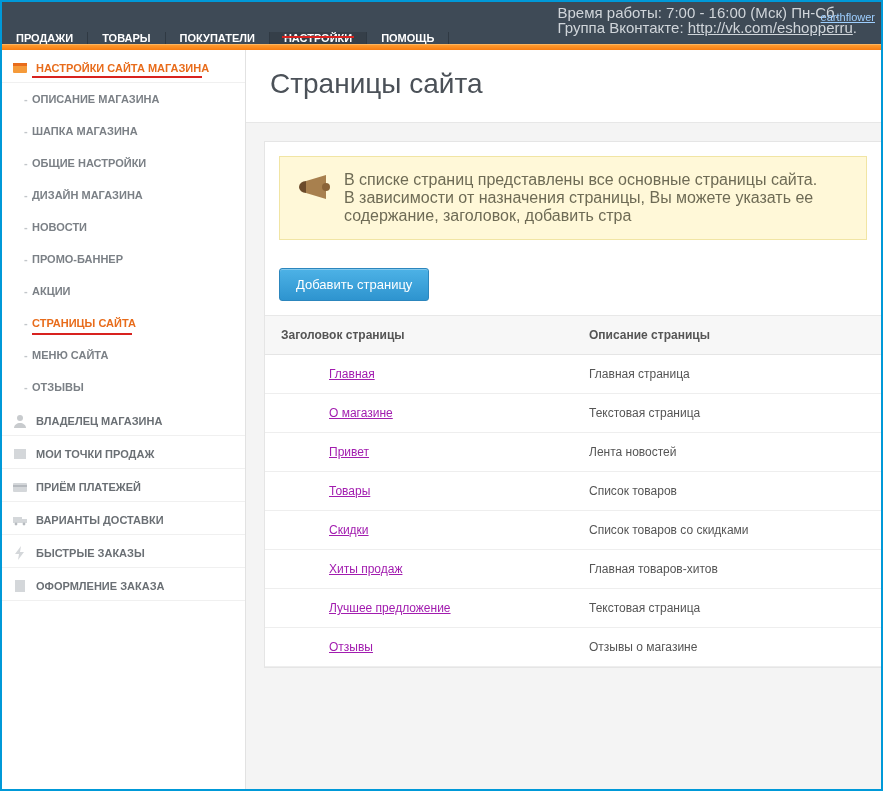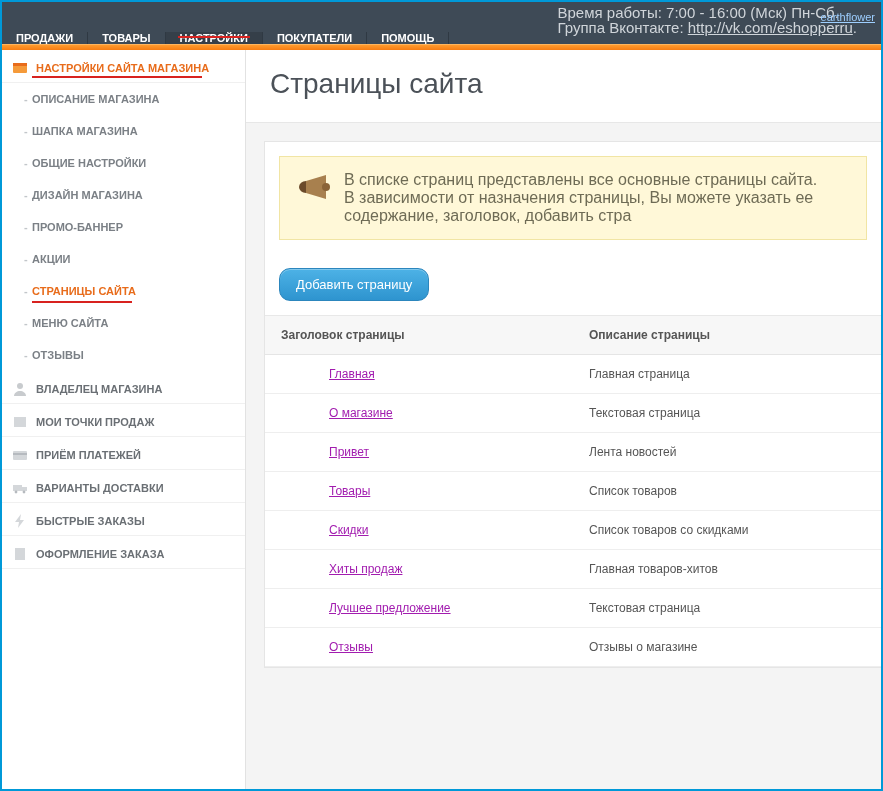--- a/index.html
+++ b/index.html
@@ -22,44 +22,44 @@
 .side-sub::before { content: "-"; position: absolute; left: 22px; color: #c2c6ca; }
 .side-sub.active { color: #e86c1b; }
 .sub-underline { position: absolute; left: 30px; bottom: 4px; width: 100px; height: 2px; background: #d8221f; }
 .top-underline { position: absolute; left: 30px; bottom: 4px; width: 170px; height: 2px; background: #d8221f; }
 .main { flex: 1; background: #f4f4f4; padding: 0; overflow: hidden; }
 .page-title { font-size: 28px; color: #4b5158; font-weight: normal; padding: 18px 24px 22px; background: #fff; border-bottom: 1px solid #e7e7e7; }
 .panel { margin: 18px 0 0 18px; background: #fff; border: 1px solid #e5e5e5; border-right: none; }
 .info-box { margin: 14px 14px 0 14px; background: #fff8d8; border: 1px solid #f1e5a4; padding: 14px 14px 14px 64px; color: #6e6b55; font-size: 16px; line-height: 18px; position: relative; min-height: 70px; }
 .info-box .megaphone { position: absolute; left: 16px; top: 14px; width: 34px; height: 30px; }
 .action-bar { padding: 14px; border-bottom: 1px solid #e8e8e8; margin-top: 14px; }
-.btn-primary { background: linear-gradient(#4db2e6, #2e94cf); border: 1px solid #2c86bd; color: #fff; font-size: 13px; padding: 8px 16px; border-radius: 11px; cursor: pointer; box-shadow: inset 0 1px 0 rgba(255,255,255,.3); }
+.btn-primary { background: linear-gradient(#4db2e6, #2e94cf); border: 1px solid #2c86bd; color: #fff; font-size: 13px; padding: 8px 16px; border-radius: 3px; cursor: pointer; box-shadow: inset 0 1px 0 rgba(255,255,255,.3); }
 table { width: 100%; border-collapse: collapse; }
 th { text-align: left; padding: 12px 16px; font-size: 12px; font-weight: bold; color: #555; background: #f7f7f7; border-bottom: 1px solid #e5e5e5; }
 td { padding: 12px 16px; font-size: 12px; color: #555; border-bottom: 1px solid #eee; }
 td a { color: #a21caf; text-decoration: underline; margin-left: 48px; }
 .col1 { width: 50%; }
 </style>
 </head>
 <body>
 
 <div class="topbar">
   <div class="topnav">
     <div class="topnav-item">
         <span>ПРОДАЖИ</span>
       </div>
     <div class="topnav-item">
         <span>ТОВАРЫ</span>
       </div>
+    <div class="topnav-item">
+        <span>ПОКУПАТЕЛИ</span>
+      </div>
     <div class="topnav-item active">
         <span>НАСТРОЙКИ</span>
         <span class="red-underline"></span>
-      </div>
-    <div class="topnav-item">
-        <span>ПОКУПАТЕЛИ</span>
       </div>
     <div class="topnav-item">
         <span>ПОМОЩЬ</span>
       </div>
   </div>
   <div class="topinfo">
     <div>Время работы: 7:00 - 16:00 (Мск) Пн-Сб.</div>
     <div><span>Группа Вконтакте:</span> <a href="#">http://vk.com/eshopperru</a>.</div>
   </div>
   <a href="#" class="user-link">earthflower</a>
@@ -73,20 +73,21 @@
           <rect x="1" y="3" width="14" height="10" rx="1" fill="#f59a3a"></rect>
           <rect x="1" y="3" width="14" height="3" fill="#e86c1b"></rect>
         </svg>
       <span>НАСТРОЙКИ САЙТА МАГАЗИНА</span>
       <span class="top-underline"></span>
     </div>
     <div class="side-sub"><span>ОПИСАНИЕ МАГАЗИНА</span></div>
     <div class="side-sub"><span>ШАПКА МАГАЗИНА</span></div>
     <div class="side-sub"><span>ОБЩИЕ НАСТРОЙКИ</span></div>
     <div class="side-sub"><span>ДИЗАЙН МАГАЗИНА</span></div>
+    <div class="side-sub"><span>НОВОСТИ</span></div>
     <div class="side-sub"><span>ПРОМО-БАННЕР</span></div>
     <div class="side-sub"><span>АКЦИИ</span></div>
     <div class="side-sub active"><span>СТРАНИЦЫ САЙТА</span><span class="sub-underline"></span></div>
     <div class="side-sub"><span>МЕНЮ САЙТА</span></div>
     <div class="side-sub"><span>ОТЗЫВЫ</span></div>
 
     <div class="side-section"><svg class="icon" viewBox="0 0 16 16">
           <circle cx="8" cy="5" r="3" fill="#c8cbce"></circle>
           <path d="M2 15c0-3 3-5 6-5s6 2 6 5" fill="#c8cbce"></path>
         </svg><span>ВЛАДЕЛЕЦ МАГАЗИНА</span></div>

